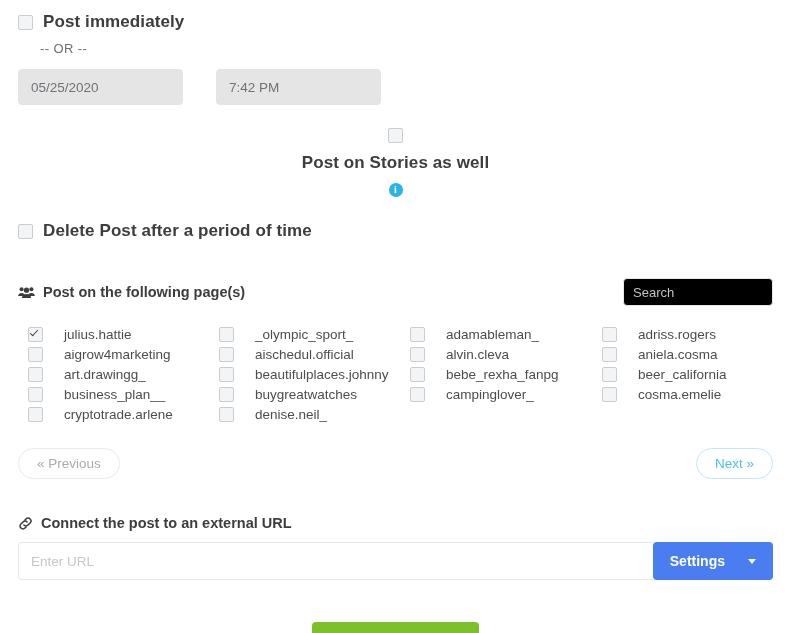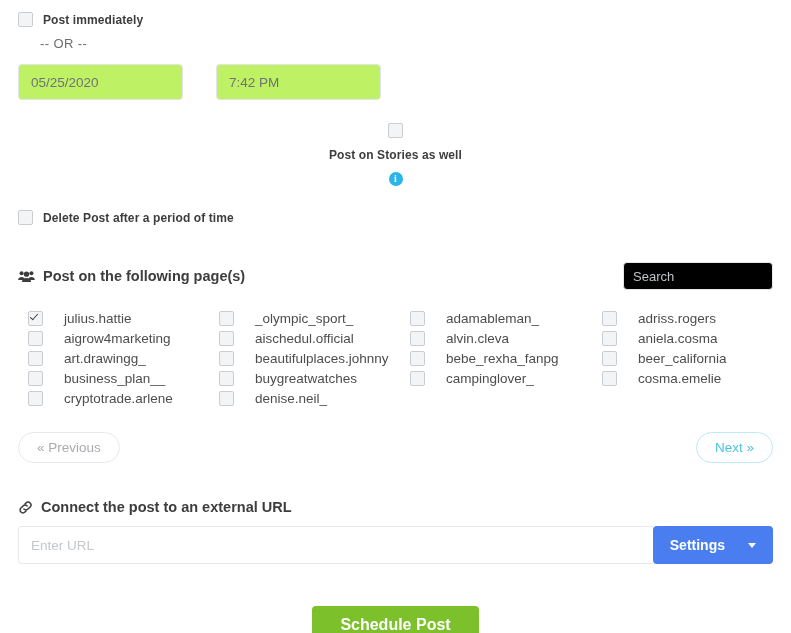--- a/index.html
+++ b/index.html
@@ -53,21 +53,21 @@
   }
 
   
   .opt-row {
     display: flex;
     align-items: center;
     gap: 10px;
   }
   .opt-row .opt-label {
     font-weight: bold;
-    font-size: 12px;
+    font-size: 17px;
     color: #3d3d3d;
     letter-spacing: .1px;
   }
   #row-post-immediately { padding-top: 12px; }
   #row-stories { padding-top: 0px; }
   #row-delete { padding-top: 0px; }
 
   .or-text {
     margin: 9px 0 0 22px;
     font-size: 13px;
@@ -96,21 +96,21 @@
     display: flex;
     gap: 33px;
     margin-top: 13px;
   }
   .txt-input {
     box-sizing: border-box;
     width: 165px;
     height: 36px;
     border: 1px solid #e2e4e7;
     border-radius: 4px;
-    background: #bef264;
+    background: #e5e5e5;
     font-family: "Liberation Sans", sans-serif;
     font-size: 13.5px;
     color: #6f7276;
     padding: 0 12px;
     outline: none;
   }
   .txt-input::placeholder { color: #c7cacd; }
 
   
   .section-head {

